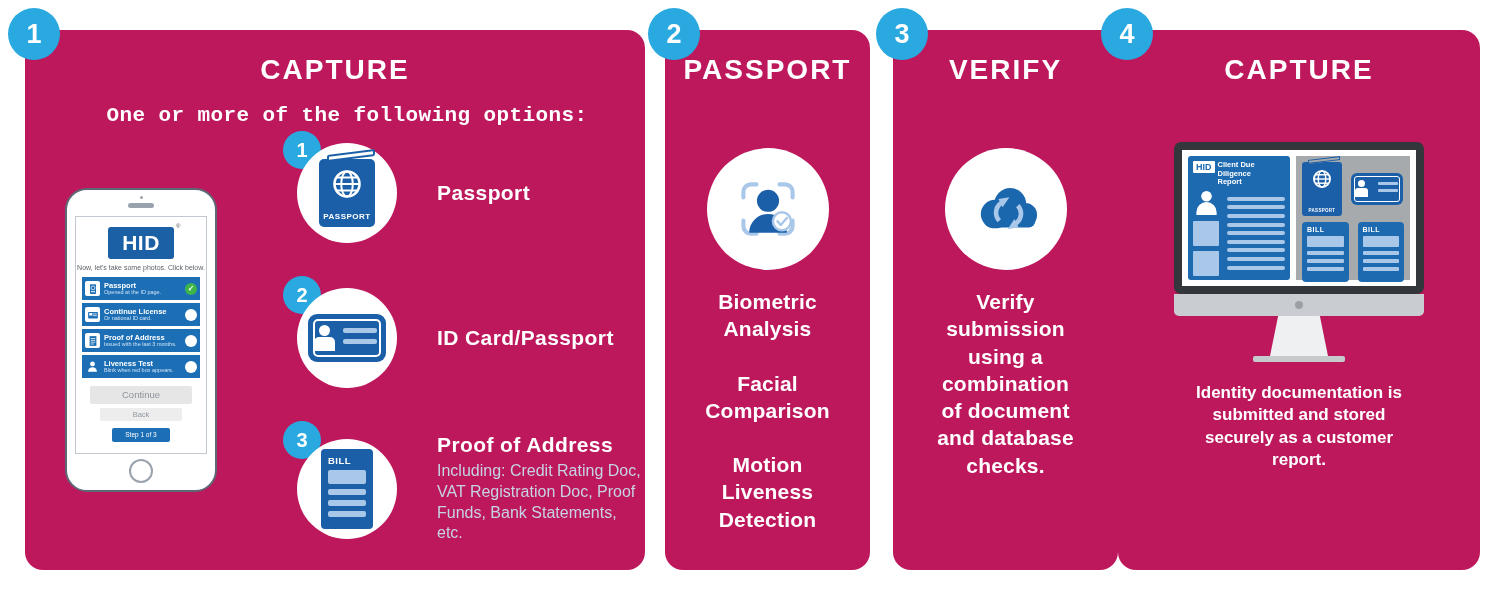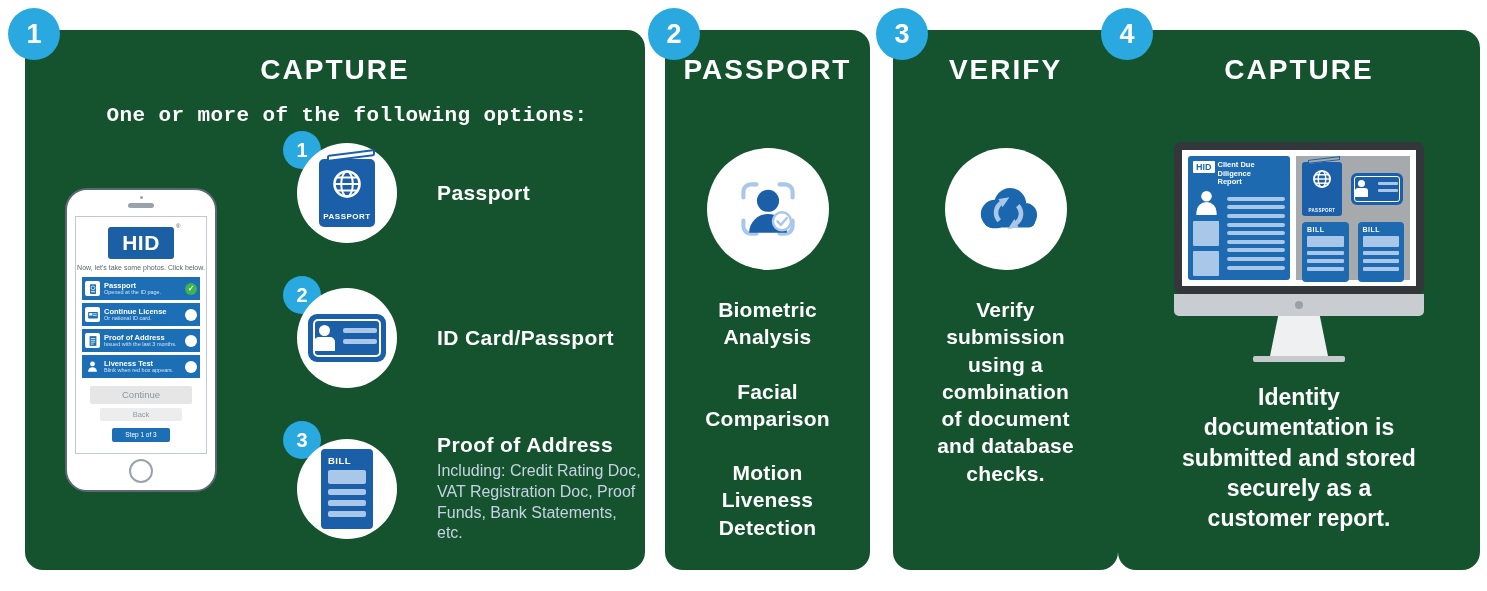--- a/index.html
+++ b/index.html
@@ -1,20 +1,20 @@
 <!DOCTYPE html>
 <html><head>
 <meta charset="utf-8">
 <style>
   html,body{margin:0;padding:0;background:#fff;}
   .canvas{position:relative;width:1487px;height:591px;background:#fff;
     font-family:"Liberation Sans",sans-serif;overflow:hidden;}
 
   
-  .panel{position:absolute;top:30px;height:540px;background:#14532d;border-radius:18px;}
+  .panel{position:absolute;top:30px;height:540px;background:#be185d;border-radius:18px;}
   #panel-capture {left:25px;  width:620px;}
   #panel-analyze {left:665px; width:205px;}
   #panel-verify  {left:893px; width:225px;}
   #panel-complete{left:1118px;width:362px;}
 
   .step-badge{position:absolute;top:8px;width:52px;height:52px;border-radius:50%;
     background:#29a9e0;color:#fff;font-weight:800;font-size:27px;
     display:flex;align-items:center;justify-content:center;z-index:3;}
   #badge-1{left:8px;} #badge-2{left:648px;} #badge-3{left:876px;} #badge-4{left:1101px;}
 
@@ -89,21 +89,21 @@
   .bill-big{position:relative;width:52px;height:80px;background:#1b5fa8;border-radius:4px;padding:6px 7px;box-sizing:border-box;}
   .bill-title{color:#fff;font-weight:800;font-size:9.5px;letter-spacing:.5px;}
   .bill-big .bar{display:block;background:#a9c7e8;border-radius:2px;margin-top:5px;}
   .bill-big .bar.big{height:14px;margin-top:4px;}
   .bill-big .bar.thin{height:6px;}
 
   
   .big-circle{position:absolute;top:118px;left:50%;transform:translateX(-50%);
     width:122px;height:122px;border-radius:50%;background:#fff;
     display:flex;align-items:center;justify-content:center;}
-  .center-text{position:absolute;top:266px;left:50%;transform:translateX(-50%);
+  .center-text{position:absolute;top:258px;left:50%;transform:translateX(-50%);
     color:#fff;font-size:21px;font-weight:600;text-align:center;line-height:1.3;letter-spacing:.2px;}
   .analyze-item{width:160px;margin:0 auto 27px;}
   .verify-desc{width:140px;}
 
   
   .monitor{position:absolute;top:112px;left:50%;transform:translateX(-50%);width:250px;}
   .bezel{width:250px;height:152px;background:#33373c;border-radius:7px;padding:8px;box-sizing:border-box;}
   .screen2{position:relative;width:100%;height:100%;background:#fff;}
   .report{position:absolute;left:6px;top:6px;bottom:6px;width:102px;background:#1d6ab0;
     border-radius:3px;padding:5px;box-sizing:border-box;}
@@ -138,21 +138,21 @@
   .bill-mini .bar.big{height:11px;margin-top:3px;}
   .bill-mini .bar.thin{height:4px;}
   .silver-bar{position:relative;width:250px;height:22px;background:#c9cdd1;border-radius:0 0 5px 5px;}
   .silver-dot{position:absolute;top:7px;left:50%;width:8px;height:8px;margin-left:-4px;
     border-radius:50%;background:#9aa0a6;}
   .stand{margin:0 auto;width:58px;height:40px;background:#eef0f2;
     clip-path:polygon(14% 0,86% 0,100% 100%,0 100%);}
   .stand-base{margin:0 auto;width:92px;height:6px;background:#c6cacd;border-radius:2px;}
 
   .complete-desc{position:absolute;top:352px;left:50%;transform:translateX(-50%);
-    width:330px;color:#fff;font-size:23px;font-weight:600;text-align:center;line-height:1.32;}
+    width:330px;color:#fff;font-size:17px;font-weight:600;text-align:center;line-height:1.32;}
   .complete-desc span{display:block;width:235px;margin:0 auto;}
 </style>
 </head>
 <body>
 
 <div class="canvas">
 
   <div class="step-badge" id="badge-1">1</div>
   <div class="step-badge" id="badge-2">2</div>
   <div class="step-badge" id="badge-3">3</div>

